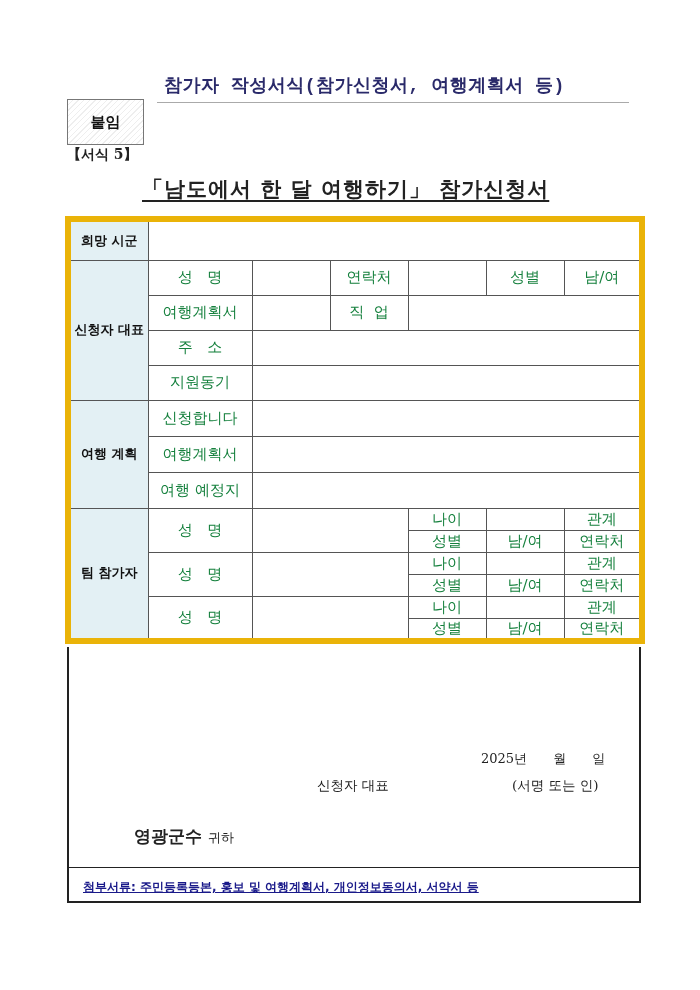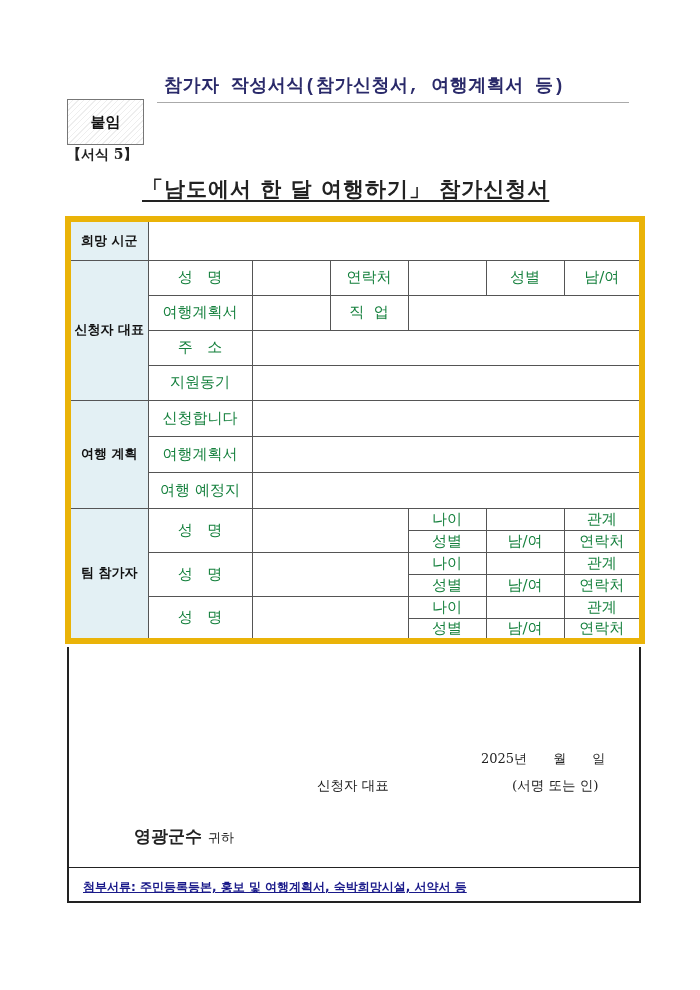--- a/index.html
+++ b/index.html
@@ -127,15 +127,15 @@
   </tr>
 </tbody>
   </table>
 
 <div class="bottom">
   <div class="date">2025년 월 일</div>
   <div class="sign">신청자 대표</div>
   <div class="sign2">(서명 또는 인)</div>
   <div class="recip"><b>영광군수</b> <span>귀하</span></div>
   <div class="att">
-      <div>첨부서류: 주민등록등본, 홍보 및 여행계획서, 숙박희망시설, 서약서 등</div>
+      <div>첨부서류: 주민등록등본, 홍보 및 여행계획서, 개인정보동의서, 서약서 등</div>
     </div>
 </div>
 
 </body></html>

